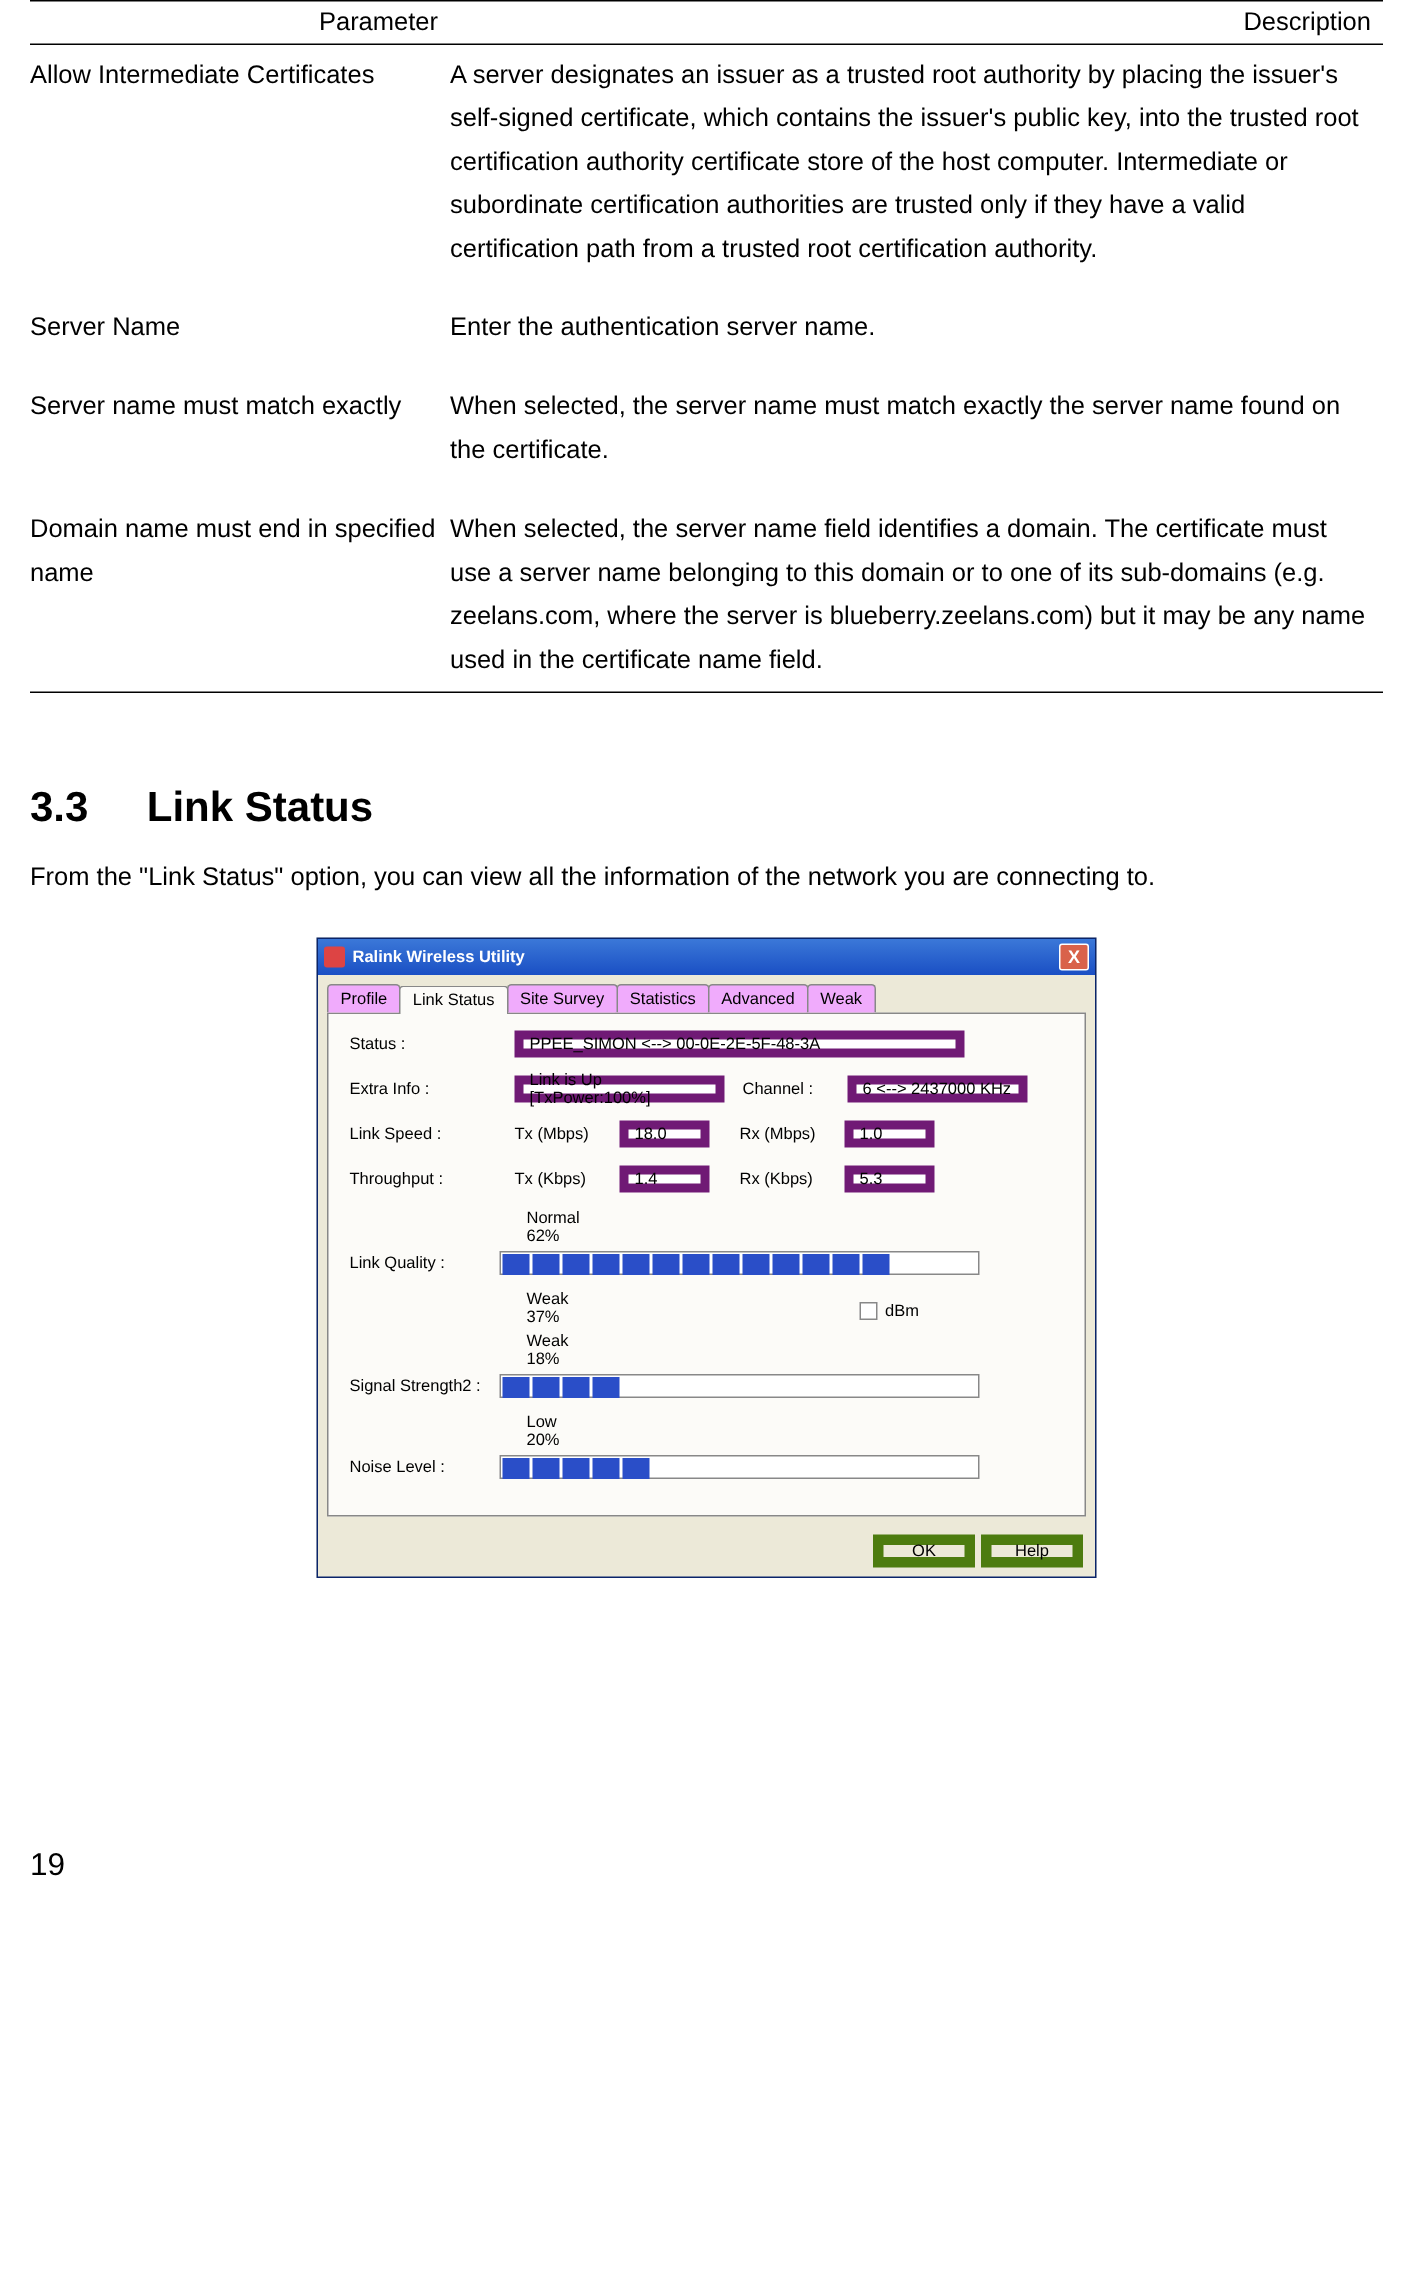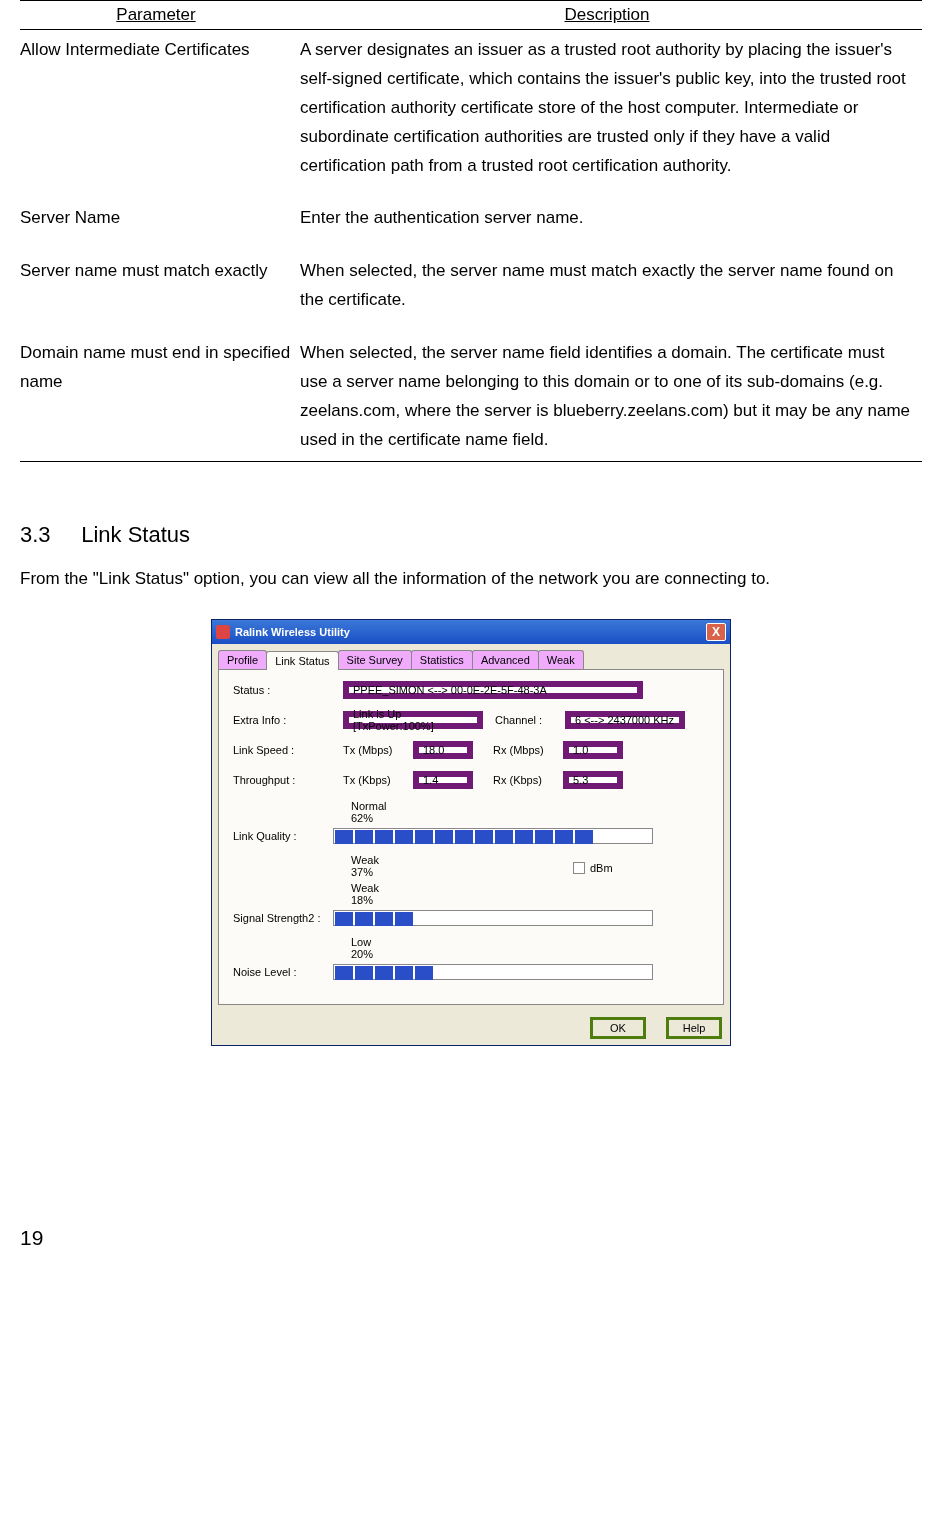--- a/index.html
+++ b/index.html
@@ -1,22 +1,22 @@
 <!DOCTYPE html>
 <html><head>
 <meta charset="utf-8">
 <style>
 * { box-sizing: border-box; margin: 0; padding: 0; }
 body { font-family: Arial, Helvetica, sans-serif; font-size: 17px; color: #000; background: #fff; width: 942px; padding: 0 20px; }
 .param-table { width: 100%; border-collapse: collapse; }
-.param-table th { text-align: center; font-weight: normal; padding: 4px 8px 4px 0; border-bottom: 1px solid #000; border-top: 1px solid #000; vertical-align: top; text-decoration: underline; }
+.param-table th { text-align: right; font-weight: normal; padding: 4px 8px 4px 0; border-bottom: 1px solid #000; border-top: 1px solid #000; vertical-align: top; }
 .param-table td { padding: 6px 8px 18px 0; vertical-align: top; line-height: 1.7; }
 .param-table td:first-child { width: 280px; }
 .param-table tr.last td { border-bottom: 1px solid #000; padding-bottom: 6px; }
-h2 { font-size: 22px; font-weight: normal; margin-top: 60px; margin-bottom: 18px; }
+h2 { font-size: 28px; font-weight: bold; margin-top: 60px; margin-bottom: 18px; }
 .intro { margin-bottom: 28px; line-height: 1.5; }
 .screenshot-wrap { display: flex; justify-content: center; }
 .dialog { width: 520px; border: 1px solid #0a246a; background: #ece9d8; font-family: Tahoma, sans-serif; font-size: 11px; color: #000; }
 .titlebar { background: linear-gradient(to bottom, #3b78d8, #1a4fc4); height: 24px; display: flex; align-items: center; padding: 0 4px; color: #fff; font-weight: bold; }
 .titlebar .t-icon { width: 14px; height: 14px; background: #d44; margin-right: 5px; border-radius: 2px; }
 .titlebar .title-text { flex: 1; }
 .closebtn { width: 20px; height: 18px; background: #d9624a; border: 1px solid #fff; border-radius: 2px; display: flex; align-items: center; justify-content: center; color: #fff; font-size: 12px; font-weight: bold; }
 .tabs { display: flex; padding: 6px 6px 0 6px; }
 .tab { padding: 3px 8px; border: 1px solid #888; border-bottom: none; margin-right: -1px; background: #f0abfc; border-top-left-radius: 3px; border-top-right-radius: 3px; position: relative; }
 .tab.active { background: #fcfbf8; z-index: 2; top: 1px; }
@@ -31,21 +31,21 @@
 .smallbox { width: 60px; text-align: right; }
 .bar-row { margin-left: 118px; margin-bottom: 2px; flex-direction: column; }
 .bar-label { display: flex; font-size: 11px; }
 .bar-label .word { width: 60px; }
 .bar-label .pct { }
 .bar { width: 320px; height: 16px; background: #fff; border: 1px solid #888; position: relative; display: flex; }
 .block { width: 18px; height: 14px; margin: 1px 1px 1px 1px; background: #2a4ec8; }
 .dbm-wrap { display: flex; align-items: center; margin-left: 340px; margin-top: -18px; }
 .checkbox { width: 12px; height: 12px; border: 1px solid #888; background: #fff; margin-right: 5px; }
 .btnbar { display: flex; justify-content: flex-end; padding: 6px 8px; }
-.btn { width: 56px; height: 22px; border: 3px solid #4d7c0f; background: #ece9d8; margin-left: 20px; display: flex; align-items: center; justify-content: center; }
+.btn { width: 68px; height: 22px; border: 7px solid #4d7c0f; background: #ece9d8; margin-left: 4px; display: flex; align-items: center; justify-content: center; }
 .pagenum { margin-top: 180px; font-size: 21px; }
 .sect { margin-bottom: 8px; }
 </style>
 </head>
 <body>
 
 <table class="param-table">
 <thead>
 <tr>
 <th>Parameter</th>

